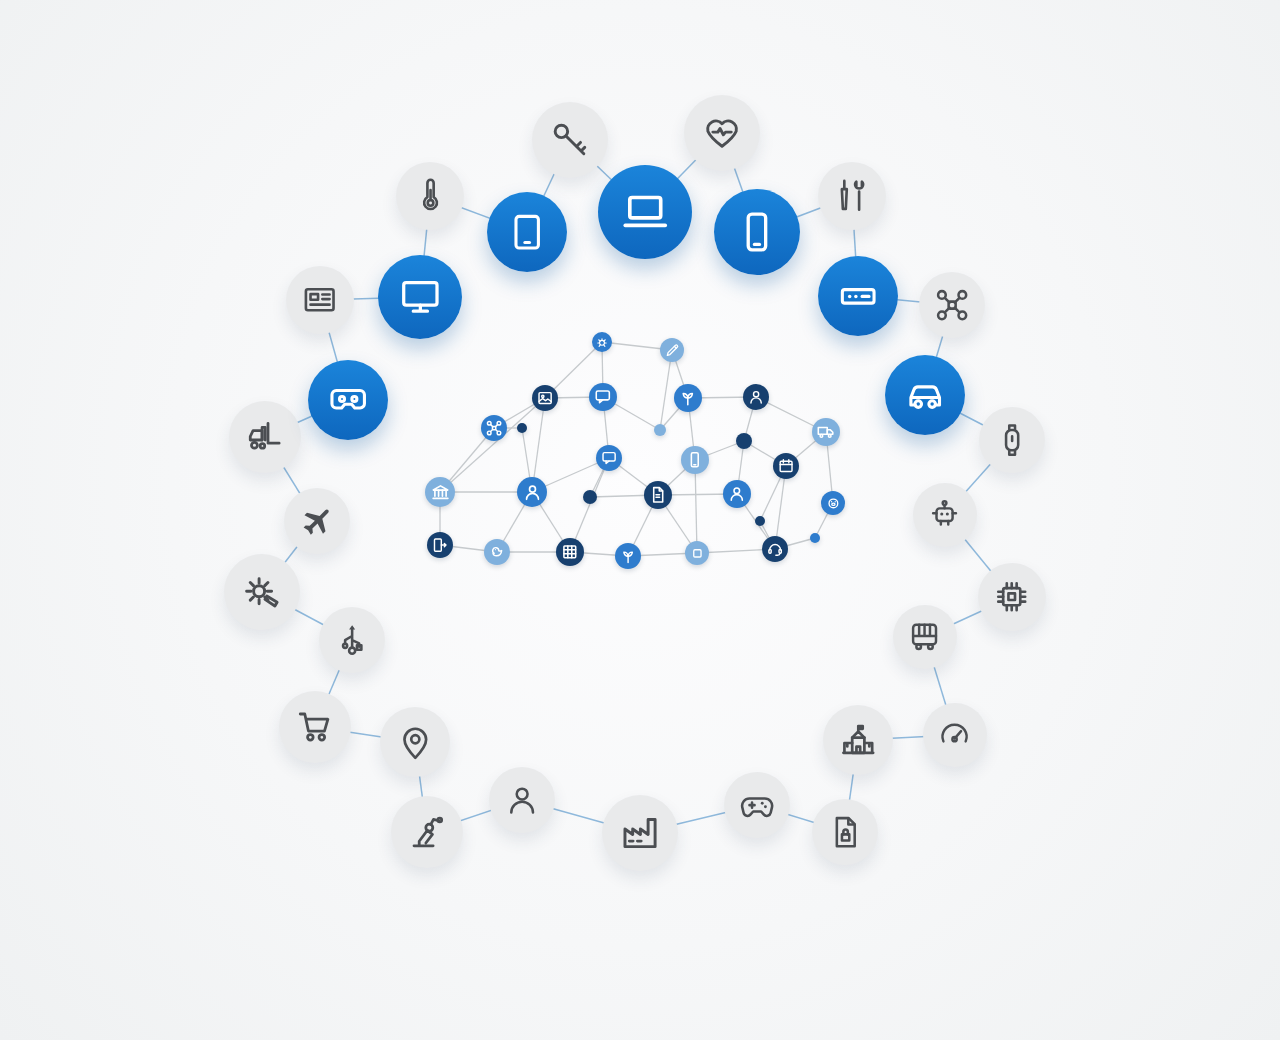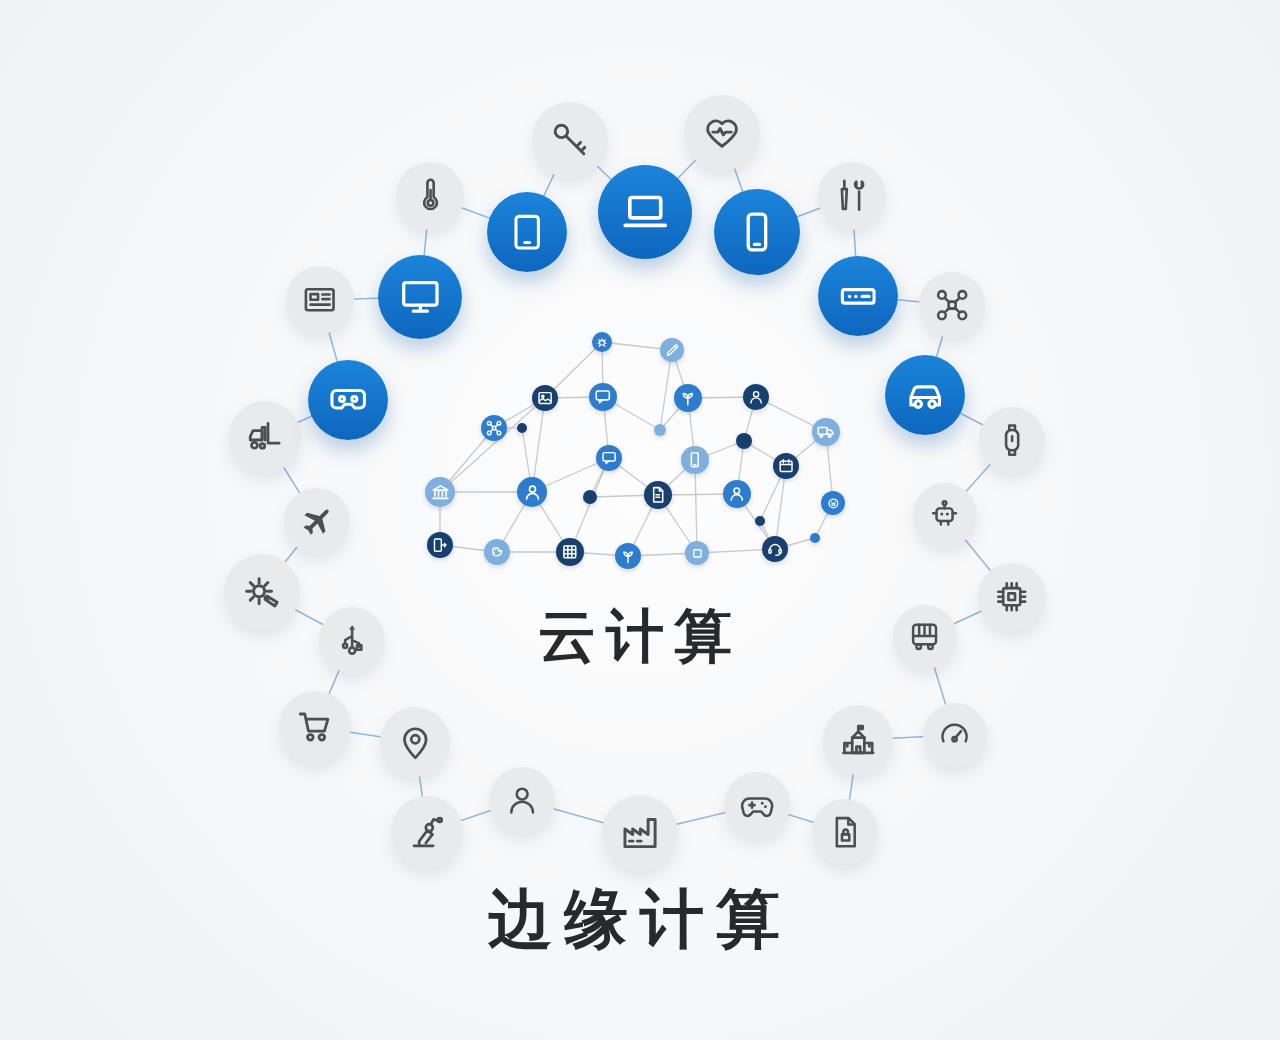--- a/index.html
+++ b/index.html
@@ -104,22 +104,20 @@
       <line x1="833" y1="503" x2="826" y2="432" class="cloudwire"></line>
       <line x1="833" y1="503" x2="815" y2="538" class="cloudwire"></line>
       <line x1="440" y1="545" x2="497" y2="552" class="cloudwire"></line>
       <line x1="497" y1="552" x2="570" y2="552" class="cloudwire"></line>
       <line x1="570" y1="552" x2="628" y2="556" class="cloudwire"></line>
       <line x1="628" y1="556" x2="697" y2="553" class="cloudwire"></line>
       <line x1="697" y1="553" x2="775" y2="549" class="cloudwire"></line>
       <line x1="775" y1="549" x2="760" y2="521" class="cloudwire"></line>
       <line x1="815" y1="538" x2="775" y2="549" class="cloudwire"></line>
     </svg>
-  <div class="caption" id="cloud-label">云计算</div>
-  <div class="caption" id="edge-label">边缘计算</div>
 <div class="node blue" style="left: 598px; top: 165px; height: 94px; width: 94px;">
       <span class="icon">
         <svg viewBox="0 0 24 24" fill="none" stroke="currentColor" stroke-width="1.6" stroke-linecap="round" stroke-linejoin="round" aria-hidden="true">
           <rect x="5.2" y="5.5" width="13.6" height="9" rx="1"></rect>
           <path d="M3.2 17.8h17.6"></path>
         </svg>
       </span>
     </div>
     <div class="node gray" style="left: 684px; top: 95px; height: 76px; width: 76px;">
       <span class="icon">

